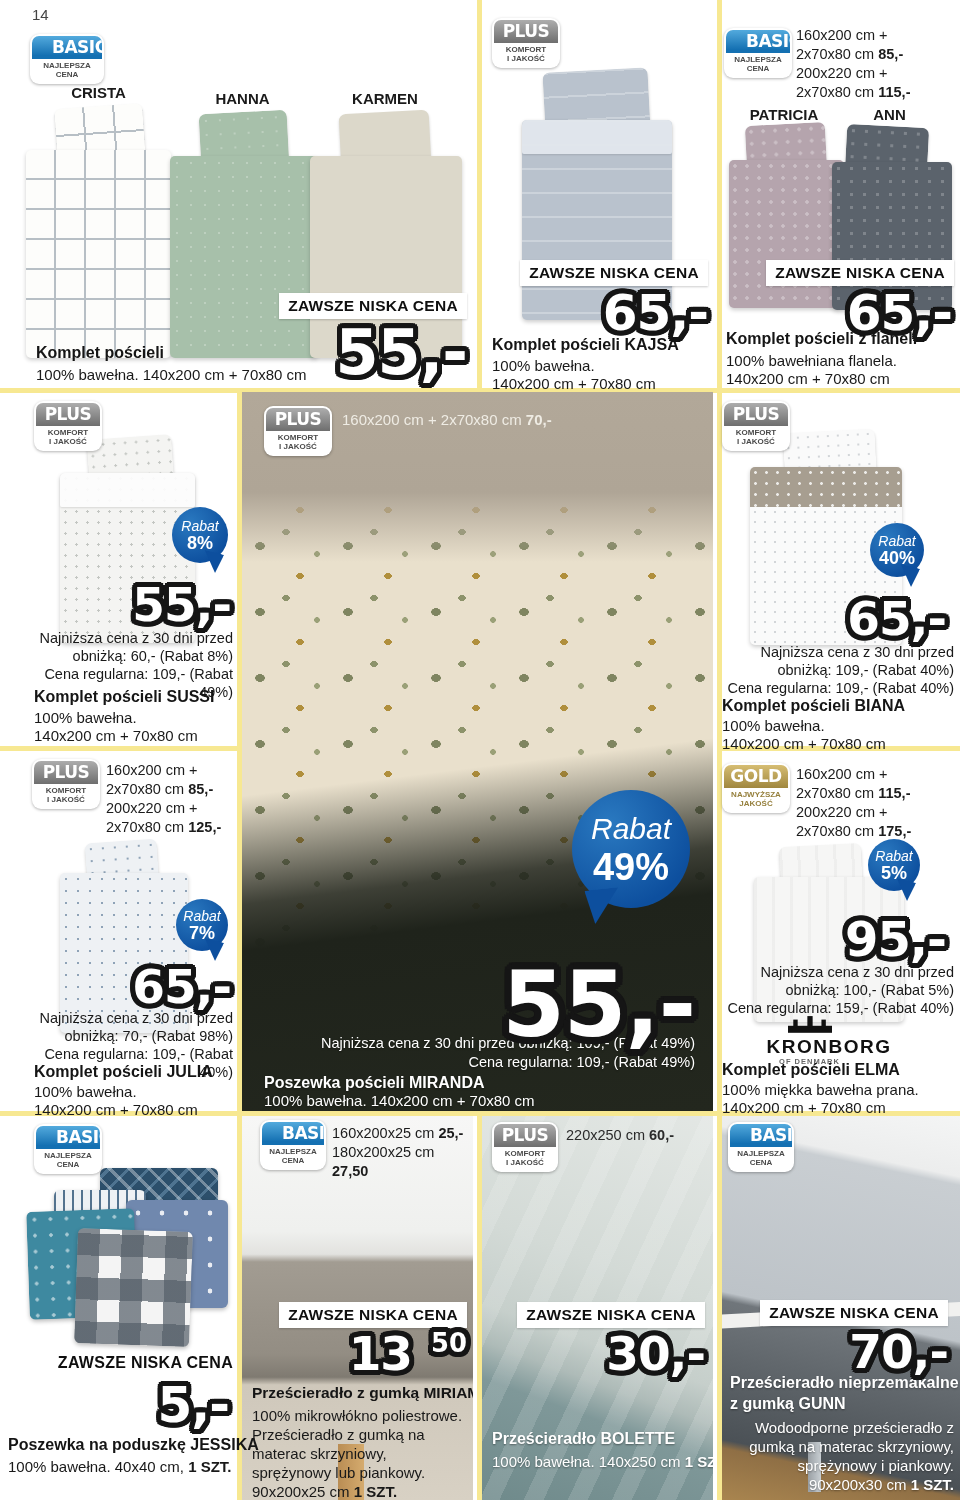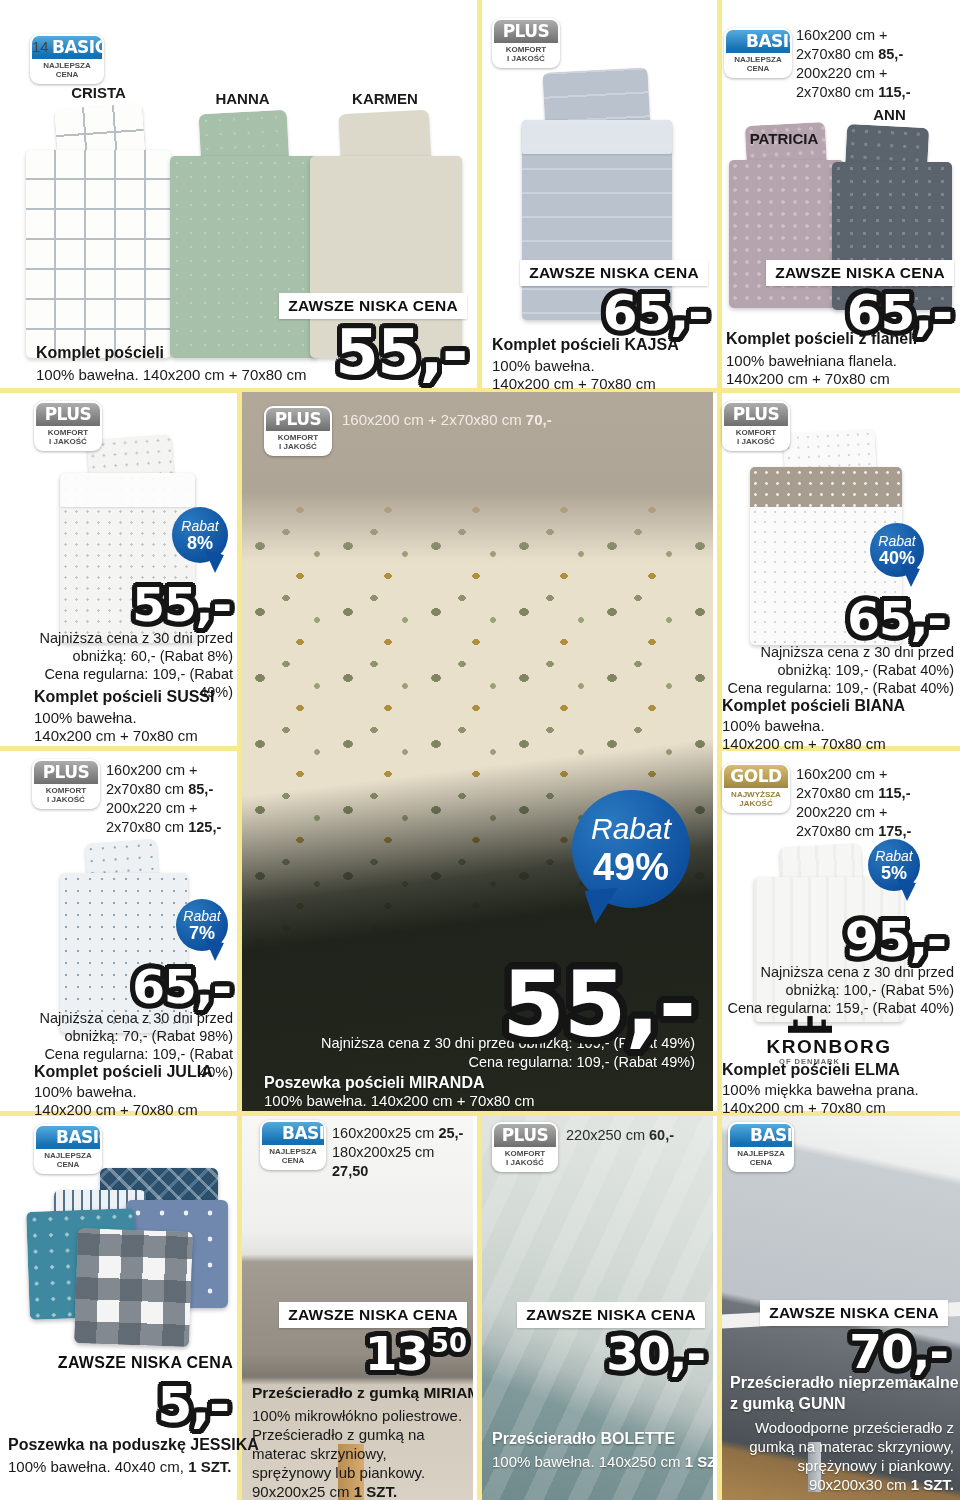--- a/index.html
+++ b/index.html
@@ -29,21 +29,21 @@
   .price{position:absolute;font-family:"DejaVu Sans",sans-serif;font-weight:700;color:#fff;white-space:nowrap;
          letter-spacing:-1px;z-index:7;
          text-shadow:-5px 0 #151515,5px 0 #151515,0 -5px #151515,0 5px #151515,
                      -4px -4px #151515,4px -4px #151515,-4px 4px #151515,4px 4px #151515,
                      -2px -5px #151515,2px -5px #151515,-2px 5px #151515,2px 5px #151515,
                      -5px -2px #151515,5px -2px #151515,-5px 2px #151515,5px 2px #151515;}
   .price-xl{text-shadow:-7px 0 #151515,7px 0 #151515,0 -7px #151515,0 7px #151515,
                      -5px -5px #151515,5px -5px #151515,-5px 5px #151515,5px 5px #151515,
                      -3px -7px #151515,3px -7px #151515,-3px 7px #151515,3px 7px #151515,
                      -7px -3px #151515,7px -3px #151515,-7px 3px #151515,7px 3px #151515;}
-  .price sup{font-size:55%;vertical-align:18px;letter-spacing:0;margin-left:3px;}
+  .price sup{font-size:55%;vertical-align:18px;letter-spacing:0;margin-left:19px;}
 
   
   .bubble{position:absolute;border-radius:50%;background:radial-gradient(circle at 32% 28%,#2a79c0,#0d4f9e 75%);
           color:#fff;display:flex;flex-direction:column;align-items:center;justify-content:center;text-align:center;z-index:5;}
   .bubble::after{content:"";position:absolute;width:20px;height:20px;background:#0d4f9e;bottom:-9px;right:6px;
           clip-path:polygon(0 0,100% 0,78% 100%);transform:rotate(14deg);}
   .bubble .rl{font-style:italic;font-size:14px;line-height:16px;}
   .bubble .rv{font-weight:700;font-size:18px;line-height:19px;}
   .bubble-xl::after{width:34px;height:34px;bottom:-15px;left:14px;right:auto;
           clip-path:polygon(0 0,100% 0,22% 100%);transform:rotate(-6deg);}
@@ -96,21 +96,21 @@
       background-size:100% 100%,100% 100%,88px 66px,88px 66px,88px 66px,88px 66px;}
   .ph-miriam{background:linear-gradient(180deg,#f7f7f6 0%,#eff0ee 30%,#e2e2df 36%,#a29c92 38%,#938d83 62%,#7f7a71 68%,#cfc8bb 70%,#d8d1c4 100%);}
   .ph-bolette{background-image:repeating-linear-gradient(115deg,rgba(255,255,255,.14) 0 18px,transparent 18px 40px),
       linear-gradient(200deg,#e3e7e4 0%,#d3dad6 40%,#c6cfcb 58%,#aebbb8 66%,#7f9899 74%,#6f8a8b 100%);}
   .ph-gunn{background:linear-gradient(192deg,#f4f5f5 0%,#eceded 14%,#c9ced2 16%,#bdc3c8 52%,#70767b 54%,#585e63 74%,#4b5156 86%,#8f6f45 88%,#a9854f 100%);}
   .leg{position:absolute;z-index:2;}
 
   .kron{position:absolute;text-align:center;z-index:6;}
   .kron .kname{font-weight:700;font-size:19px;letter-spacing:1.5px;color:#111;line-height:20px;padding-left:39px;}
   .kron .ksub{font-size:7.5px;letter-spacing:1px;color:#666;font-weight:700;}
-  .pagenum{position:absolute;font-size:15px;color:#444;z-index:8;margin-top:32px;}
+  .pagenum{position:absolute;font-size:15px;color:#444;z-index:8;}
 </style>
 </head>
 <body>
 
 <div class="page">
   <div class="pagenum" style="left:32px;top:6px;">14</div>
 
   <div class="yline" style="left:0;top:388px;width:960px;height:5px;"></div>
   <div class="yline" style="left:0;top:746px;width:238px;height:5px;"></div>
   <div class="yline" style="left:717px;top:746px;width:243px;height:5px;"></div>
@@ -169,21 +169,21 @@
           <span>NAJLEPSZA</span>
           <span>CENA</span>
         </div>
     </div>
     <div class="size-block" style="left:72px;top:18px;">
       <div><span>160x200 cm +</span></div>
       <div><span>2x70x80 cm</span> <b>85,-</b></div>
       <div><span>200x220 cm +</span></div>
       <div><span>2x70x80 cm</span> <b>115,-</b></div>
     </div>
-    <div class="variant" style="left:5px;top:98px;width:110px;margin-top:24px;">PATRICIA</div>
+    <div class="variant" style="left:5px;top:98px;width:110px;">PATRICIA</div>
     <div class="variant" style="left:118px;top:98px;width:95px;">ANN</div>
     <div class="pillow pat-patricia" style="left:22px;top:116px;width:80px;height:48px;transform:rotate(-3deg);"></div>
     <div class="duvet pat-patricia" style="left:5px;top:152px;width:115px;height:148px;"></div>
     <div class="pillow pat-ann" style="left:122px;top:118px;width:82px;height:48px;transform:rotate(3deg);"></div>
     <div class="duvet pat-ann" style="left:108px;top:154px;width:120px;height:148px;"></div>
     <div class="znc" style="right:0;top:252px;">ZAWSZE NISKA CENA</div>
     <div class="price" style="right:2px;top:276px;font-size:50px;">65,-</div>
     <div class="name" style="left:2px;top:322px;">Komplet pościeli z flaneli</div>
     <div class="desc" style="left:2px;top:344px;">100% bawełniana flanela.</div>
     <div class="desc" style="left:2px;top:362px;">140x200 cm + 70x80 cm</div>

